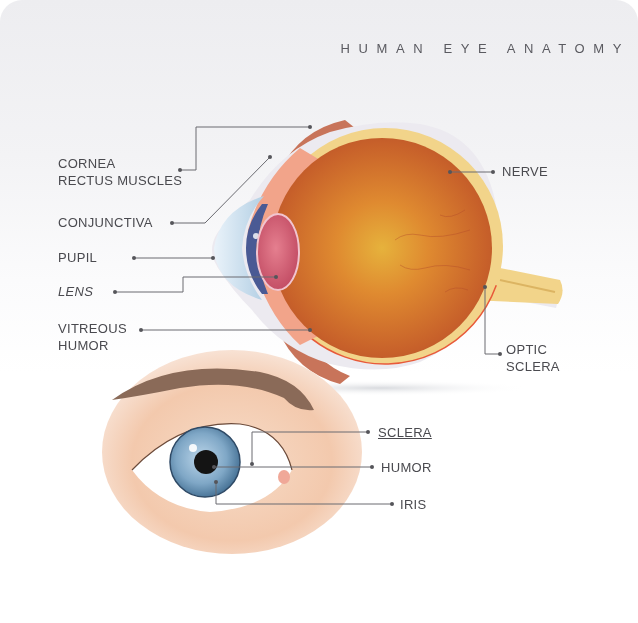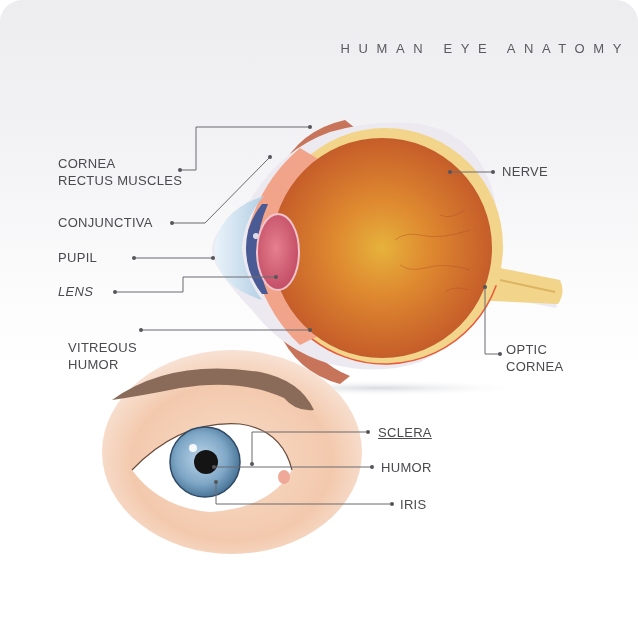--- a/index.html
+++ b/index.html
@@ -129,20 +129,20 @@
     <circle cx="216" cy="482" r="2"></circle>
       <circle cx="392" cy="504" r="2"></circle>
   </g>
 </svg>
 
 <div class="lbl" style="left:58px; top:155px;">CORNEA
 RECTUS MUSCLES</div>
 <div class="lbl" style="left:58px; top:214px;">CONJUNCTIVA</div>
 <div class="lbl" style="left:58px; top:249px;">PUPIL</div>
 <div class="lbl" style="left:58px; top:283px;font-style:italic;">LENS</div>
-<div class="lbl" style="left:68px; top:320px;margin-top:19px;">VITREOUS
+<div class="lbl" style="left:58px; top:320px;">VITREOUS
 HUMOR</div>
 <div class="lbl" style="left:502px; top:163px;">NERVE</div>
 <div class="lbl" style="left:506px; top:341px;">OPTIC
-CORNEA</div>
+SCLERA</div>
 <div class="lbl" style="left:378px; top:424px;text-decoration:underline;">SCLERA</div>
 <div class="lbl" style="left:381px; top:459px;">HUMOR</div>
 <div class="lbl" style="left:400px; top:496px;">IRIS</div>
 
 </body></html>

